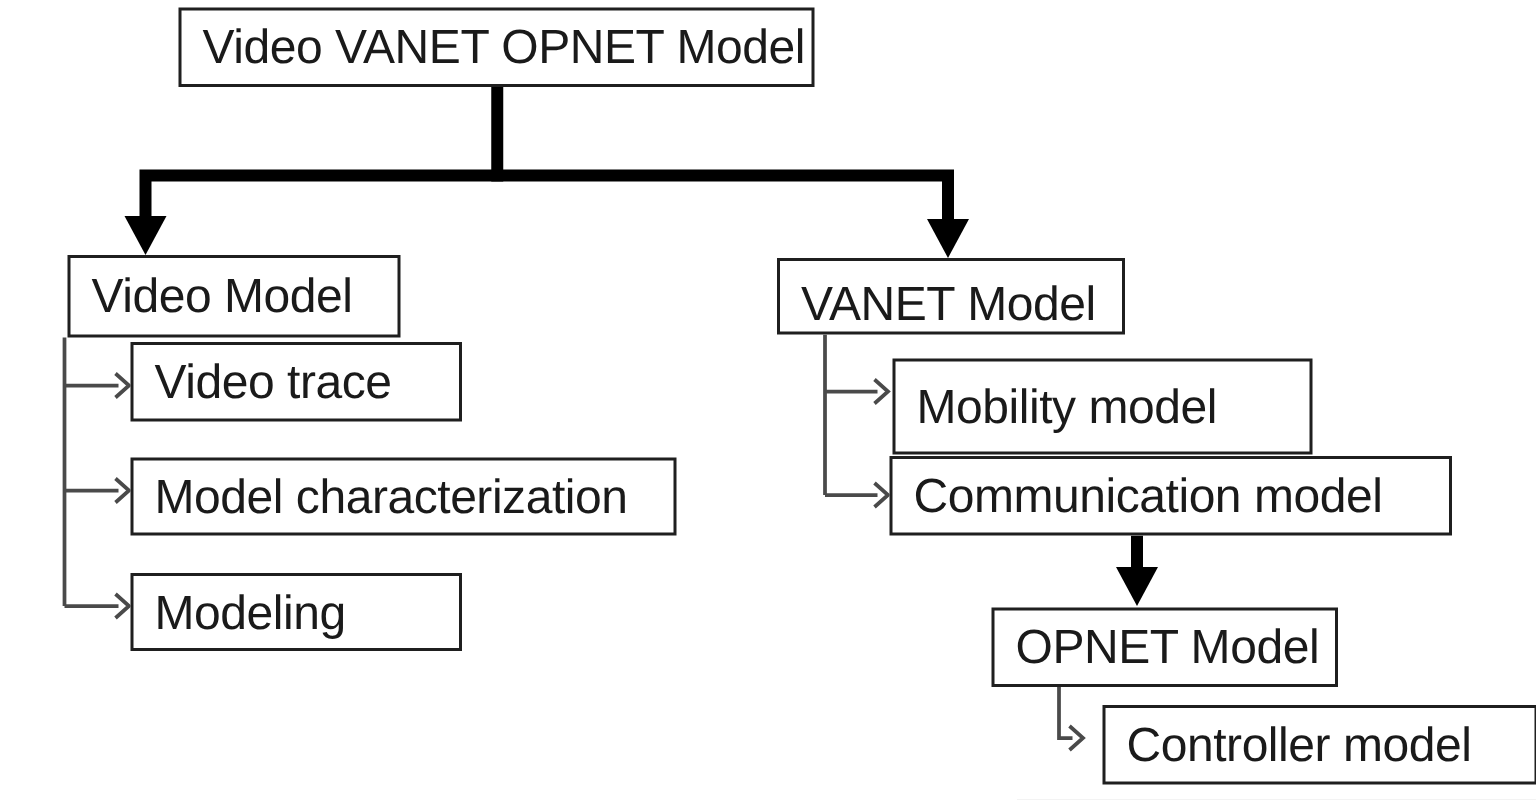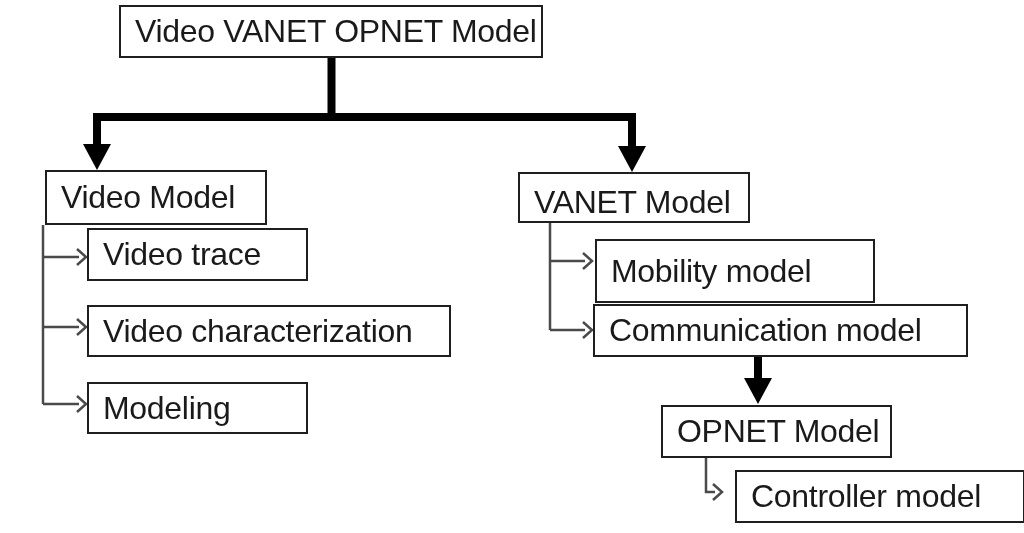--- a/index.html
+++ b/index.html
@@ -64,21 +64,21 @@
 
   <div class="node" style="left:10px; top:170px; width:222px; height:55px;margin-left:35px;">
     <span>Video Model</span>
   </div>
 
   <div class="node" style="left:87px; top:228px; width:221px; height:53px;align-items:center;">
     <span>Video trace</span>
   </div>
 
   <div class="node" style="left:87px; top:305px; width:364px; height:52px;">
-    <span>Video characterization</span>
+    <span>Model characterization</span>
   </div>
 
   <div class="node" style="left:87px; top:382px; width:221px; height:52px;">
     <span>Modeling</span>
   </div>
 
   <div class="node" style="left:518px; top:172px; width:232px; height:51px;align-items:flex-end;">
     <span>VANET Model</span>
   </div>
 

